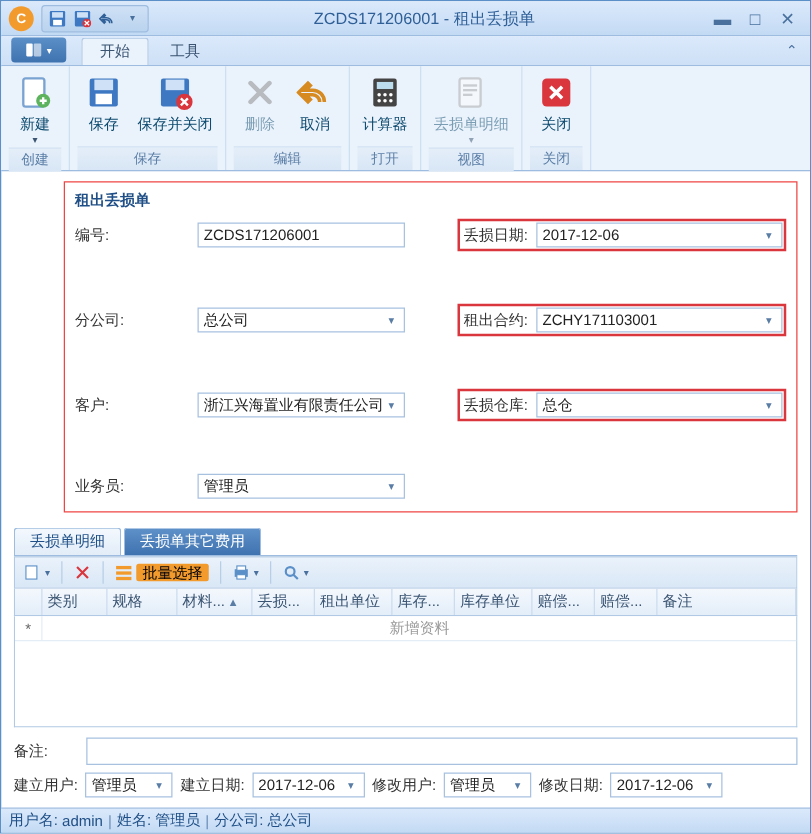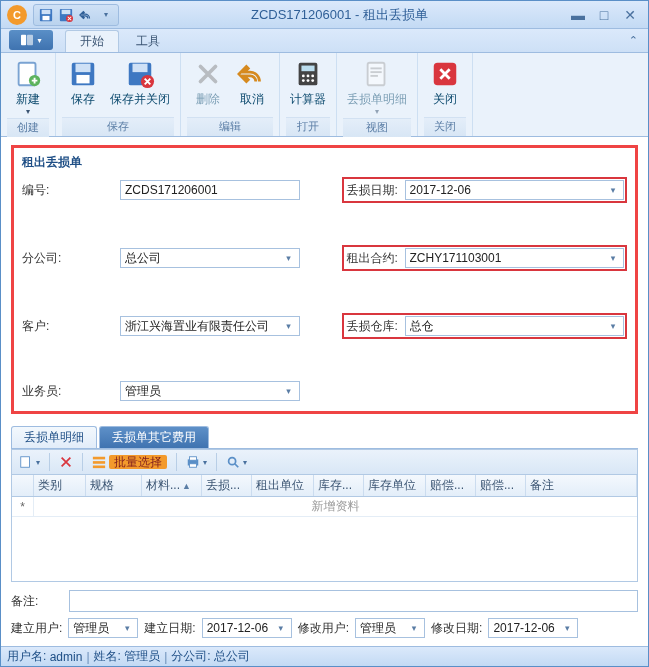--- a/index.html
+++ b/index.html
@@ -29,42 +29,42 @@
   .rgroup-body { flex:1; display:flex; align-items:flex-start; gap:2px; }
   .rbtn { display:flex; flex-direction:column; align-items:center; justify-content:flex-start; padding:2px 4px; min-width:42px; cursor:pointer; }
   .rbtn .ricon { width:32px; height:32px; display:flex; align-items:center; justify-content:center; }
   .rbtn .ricon svg { width:30px; height:30px; }
   .rbtn .rlabel { font-size:12px; color:#0c4a6e; text-align:center; margin-top:2px; line-height:14px; white-space:nowrap; }
   .rbtn .rarrow { font-size:8px; color:#3a5472; margin-top:1px; }
   .rbtn.disabled { opacity:.5; }
   .rgroup-label { font-size:11px; color:#5a7da5; padding:1px 0 2px 0; background: linear-gradient(#e4eef9,#d8e6f5); width:100%; text-align:center; border-top:1px solid #d2e1f2;}
   
   .content { flex:1; padding:8px 10px; display:flex; flex-direction:column; overflow:hidden;}
-  .form-panel { border:3px solid #ef4444; padding:6px 8px 10px 8px; }
+  .form-panel { border:1px solid #ef4444; padding:6px 8px 10px 8px;margin-left:40px; }
   .form-title { color:#1f4f86; font-weight:bold; font-size:12px; margin-bottom:6px; }
   .form-grid { display:grid; grid-template-columns: 56px 1fr 64px 1fr; row-gap:5px; column-gap:8px; align-items:center;gap:42px; }
   .flabel { text-align:left; color:#333; font-size:12px; white-space:nowrap; }
   .finput { height:20px; border:1px solid #a7c1df; background:#fff; display:flex; align-items:center; padding:0 4px; position:relative; width:100%; }
   .finput .val { flex:1; overflow:hidden; text-overflow:ellipsis; white-space:nowrap; color:#222; }
   .drop { width:12px; text-align:center; color:#5a7da5; font-size:9px; }
   .hl-red { border:2px solid #d9363e; padding:1px; display:flex; align-items:center;}
   .hl-red .flabel { padding-left:2px; min-width:56px;}
   .hl-red .finput { margin-left:4px; }
   .span3 { grid-column: 3 / span 2; }
   
   .tabs-area { margin-top:12px; flex:1; display:flex; flex-direction:column; overflow:hidden;}
   .tabhdr { display:flex; border-bottom:1px solid #9ebce0; }
   .tab { height:22px; padding:0 12px; border:1px solid #9ebce0; border-bottom:none; display:flex; align-items:center; font-size:12px; background:linear-gradient(#f3f8fd,#e2edf9); color:#1f4f86; border-top-left-radius:3px; border-top-right-radius:3px; margin-right:2px;}
   .tab.inactive { background:linear-gradient(#5e90c8,#3f73b0); color:#fff;}
   .grid-toolbar { height:26px; background:linear-gradient(#eaf2fb,#d9e7f6); border:1px solid #b1c9e4; border-top:1px solid #b1c9e4; display:flex; align-items:center; gap:4px; padding:0 4px;}
   .tbtn { height:20px; min-width:20px; display:flex; align-items:center; justify-content:center; padding:0 3px; gap:3px; cursor:pointer;}
   .tbtn svg { width:14px; height:14px; }
   .tbtn .tcaret { font-size:8px; color:#4a719e; }
   .tsep { width:1px; height:18px; background:#b8cee6; margin:0 2px;}
-  .batch { background:#f39a2c; color:#7f1d1d; padding:0 5px; height:14px; display:flex; align-items:center; border-radius:2px; font-size:12px;}
+  .batch { background:#f39a2c; color:#000000; padding:0 5px; height:14px; display:flex; align-items:center; border-radius:2px; font-size:12px;}
   .grid-head { height:22px; background:linear-gradient(#f4f8fd,#e3eef9); border:1px solid #b1c9e4; border-top:none; display:flex;justify-content:flex-end;}
   .gh-corner { width:22px; border-right:1px solid #cbdcef; }
   .gh-cell { padding:0 4px; display:flex; align-items:center; border-right:1px solid #cbdcef; font-size:12px; color:#3a5472; overflow:hidden; white-space:nowrap;}
   .gh-cell .sort { margin-left:2px; font-size:9px; color:#5a7da5; }
   .grid-body { flex:1; border:1px solid #b1c9e4; border-top:none; background:#fff; position:relative; }
   .addrow { height:20px; display:flex; align-items:center; border-bottom:1px solid #e4edf6;}
   .addrow .rowstar { width:22px; text-align:center; color:#666; border-right:1px solid #e4edf6; height:100%; display:flex; align-items:center; justify-content:center; }
   .addrow .addtext { flex:1; text-align:center; color:#9a9a9a; }
   
   .remark-row { display:flex; align-items:center; gap:2px; margin:8px 0 6px 0;}

